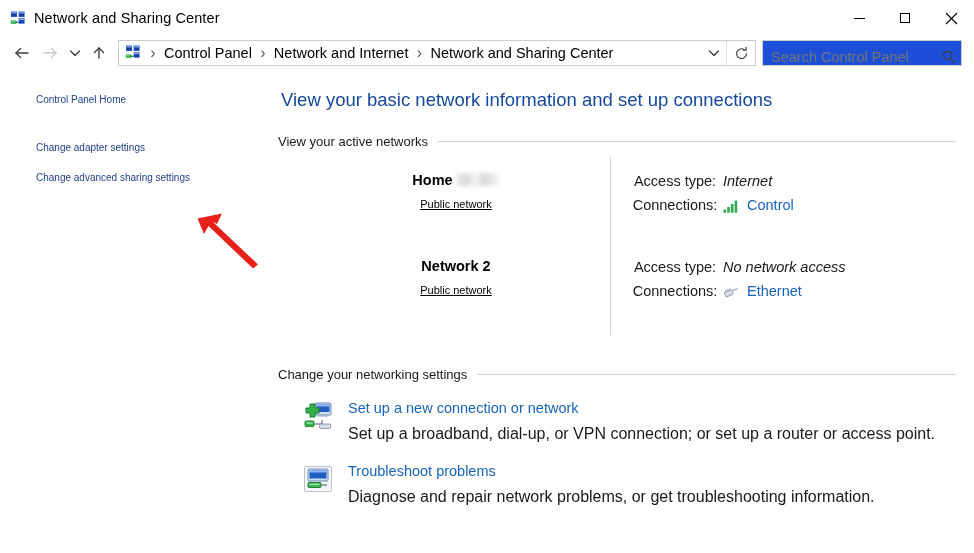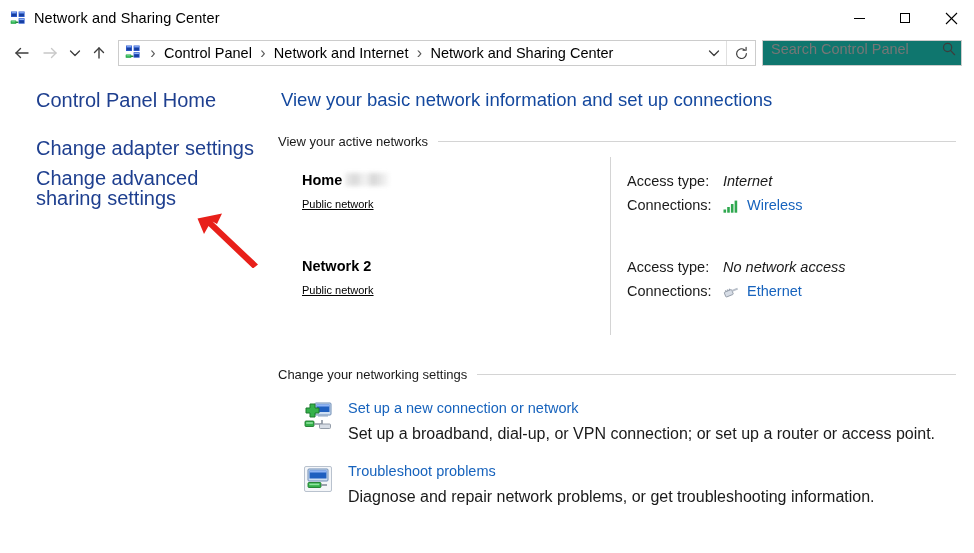--- a/index.html
+++ b/index.html
@@ -144,23 +144,23 @@
     display: flex;
     align-items: center;
     justify-content: center;
     border-left: 1px solid #e0e0e0;
     cursor: default;
   }
   .searchbox {
     width: 200px;
     height: 26px;
     border: 1px solid #cccccc;
-    background: #0f766e;
-    display: flex;
-    align-items: flex-start;
+    background: #1d4ed8;
+    display: flex;
+    align-items: flex-end;
     box-sizing: border-box;
     flex: 0 0 auto;
   }
   .searchbox input {
     flex: 1 1 auto;
     border: none;
     outline: none;
     font-family: "Liberation Sans", sans-serif;
     font-size: 14.5px;
     color: #000;
@@ -185,21 +185,21 @@
   }
   .sidebar {
     width: 278px;
     flex: 0 0 auto;
     padding-top: 20px;
     box-sizing: border-box;
     position: relative;
   }
   .side-link {
     display: block;
-    font-size: 20px;
+    font-size: 10px;
     color: #1e3f8f;
     text-decoration: none;
     padding: 0 0 0 36px;
     line-height: 20px;
     cursor: default;
   }
   .side-link.home { margin-bottom: 28px; }
   .side-link.adapter { margin-bottom: 10px; }
   .side-link.advanced { width: 180px; }
 
@@ -230,20 +230,21 @@
   }
   .section-head .rule {
     flex: 1 1 auto;
     height: 1px;
     background: #d4d4d4;
   }
 
   
   .networks {
     margin-top: 14px;
+    text-align: center;
   }
   .net-row {
     display: flex;
     align-items: flex-start;
     min-height: 86px;
   }
   .net-left {
     width: 332px;
     flex: 0 0 auto;
     padding-left: 24px;
@@ -521,21 +522,21 @@
           <div class="net-detail">
             <span class="key">Connections:</span>
             <span class="conn-icon">
               <svg width="17" height="14" viewBox="0 0 17 14">
                 <rect x="0.5" y="10.5" width="2.6" height="3.2" fill="#2fa84f"></rect>
                 <rect x="4.2" y="8" width="2.6" height="5.7" fill="#2fa84f"></rect>
                 <rect x="7.9" y="5" width="2.6" height="8.7" fill="#2fa84f"></rect>
                 <rect x="11.6" y="1.6" width="2.6" height="12.1" fill="#2fa84f"></rect>
               </svg>
             </span>
-            <a class="conn-link" href="#">Wireless</a>
+            <a class="conn-link" href="#">Control</a>
           </div>
         </div>
       </div>
 
       <div class="net-row">
         <div class="net-left">
           <div>
             <span class="net-name">Network 2</span>
           </div>
           <div class="net-type">Public network</div>

